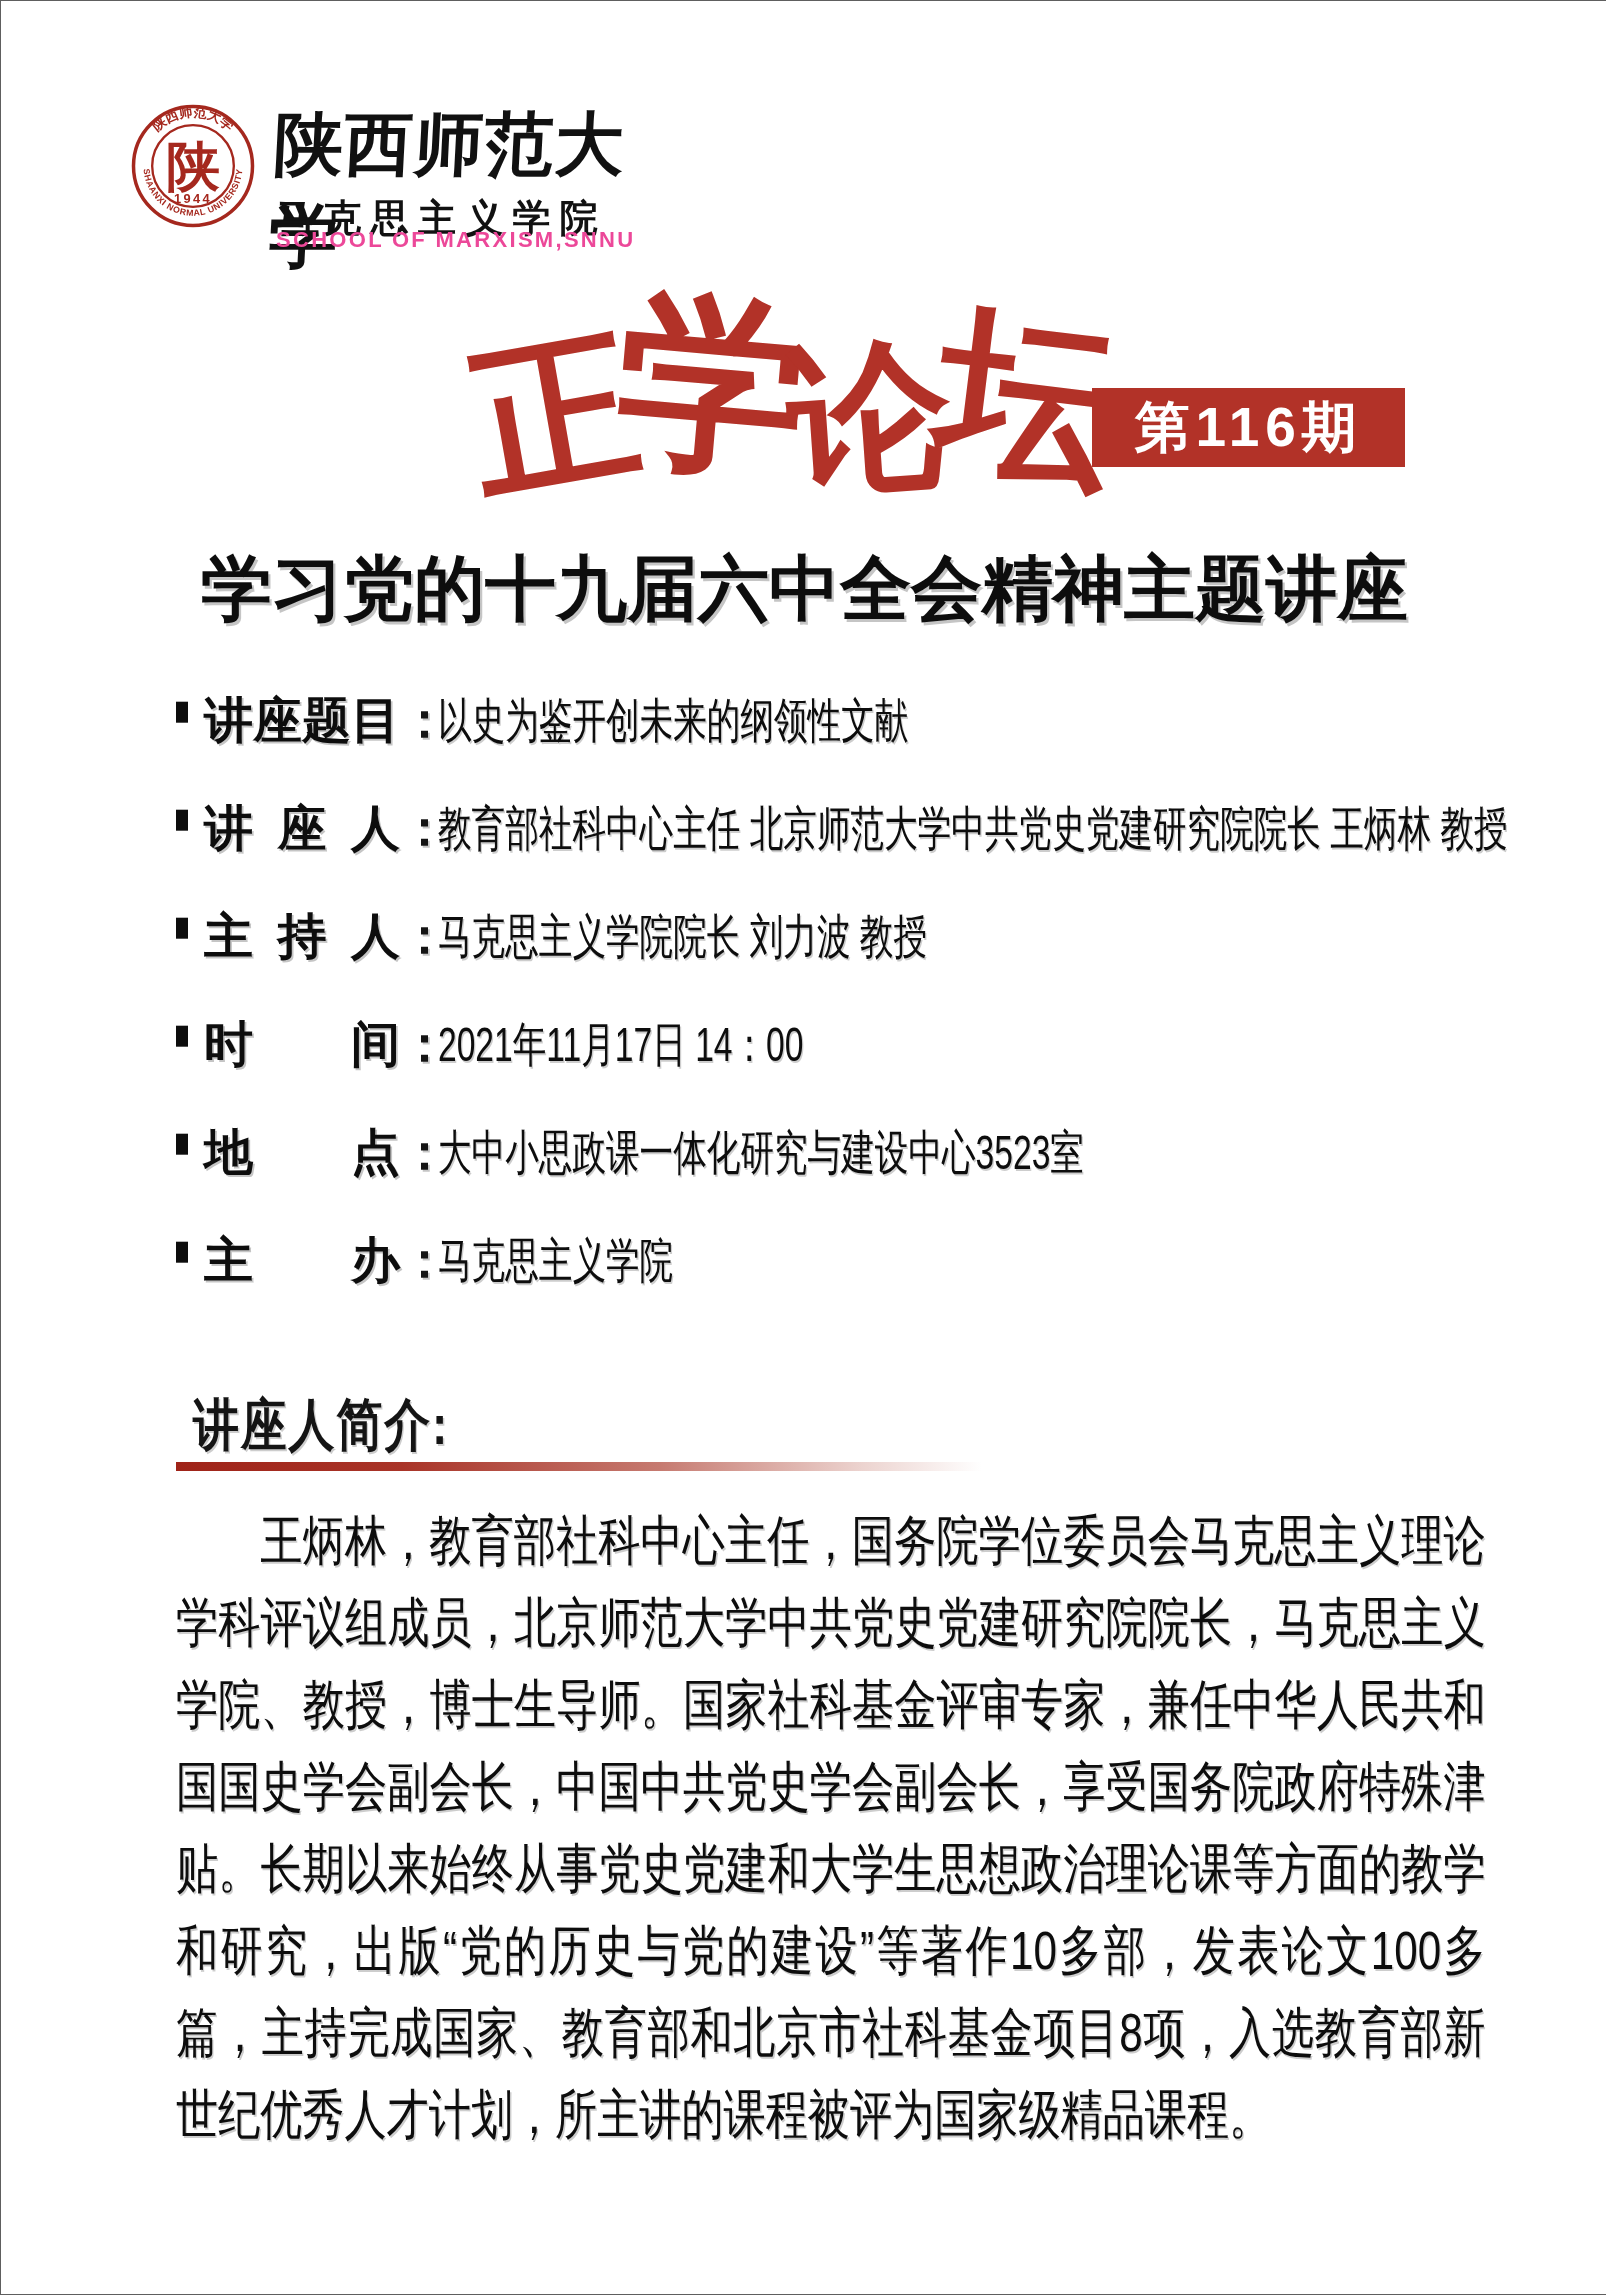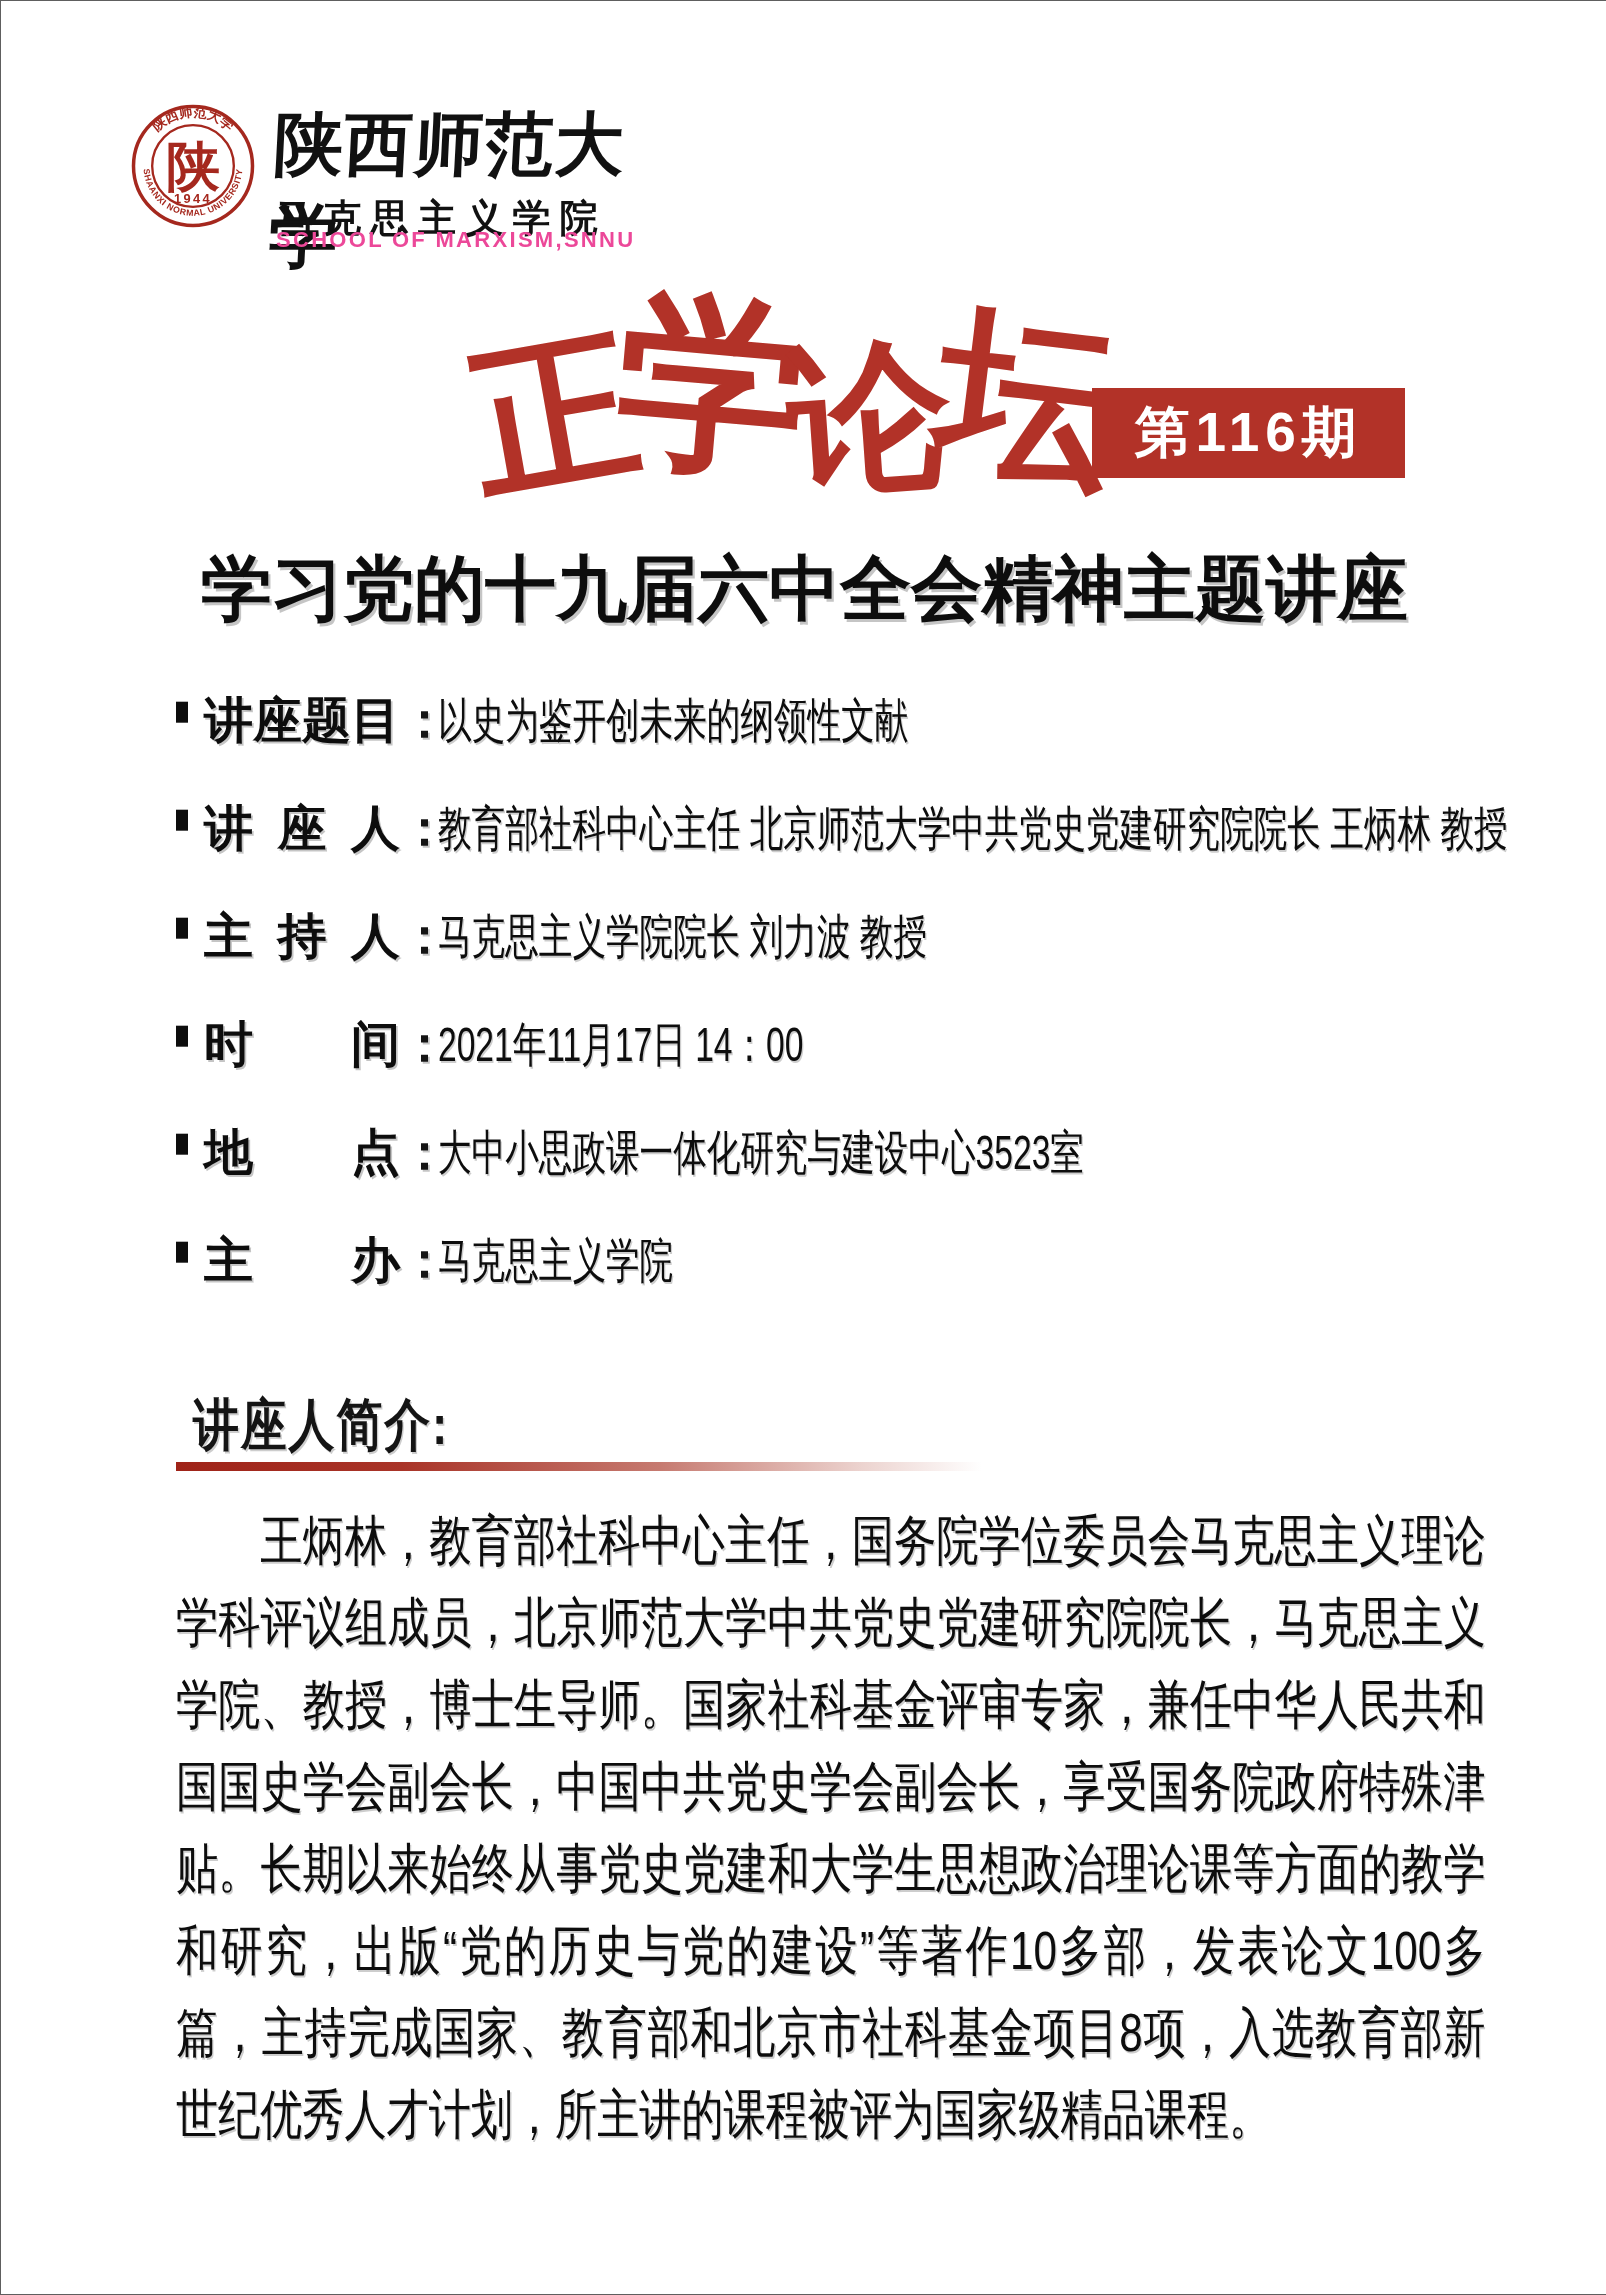--- a/index.html
+++ b/index.html
@@ -28,21 +28,21 @@
     position:absolute;left:466px;top:274px;width:595px;height:251px;
     font-family:"DejaVu Serif",serif;font-weight:900;font-size:169px;
     color:#b23228;white-space:nowrap;letter-spacing:-10.5px;line-height:251px;
   }
   .calli span{display:inline-block;transform-origin:center;}
   .calli span:nth-child(1){transform:rotate(-10deg) translateY(14px) scale(.98);}
   .calli span:nth-child(2){transform:rotate(5deg) translateY(-17.5px) scale(1.12);}
   .calli span:nth-child(3){transform:rotate(-4deg) translateY(16.3px) scale(.96);}
   .calli span:nth-child(4){transform:rotate(7deg) translateY(-4.7px) scale(1.07);}
   .badge{
-    position:absolute;left:1091px;top:387px;width:313px;height:90px;
+    position:absolute;left:1091px;top:387px;width:313px;height:79px;
     background:#b23228;display:flex;align-items:center;justify-content:center;
   }
   .badge-text{color:#ffffff;font-size:55px;font-weight:700;letter-spacing:5.8px;}
   
   .heading{
     position:absolute;left:0;top:541px;width:1607px;text-align:center;
     font-size:71px;font-weight:900;letter-spacing:0;color:#0d0d0d;
     text-shadow:2.3px 2.9px 0.6px rgba(90,90,90,.35);white-space:nowrap;
   }
   

